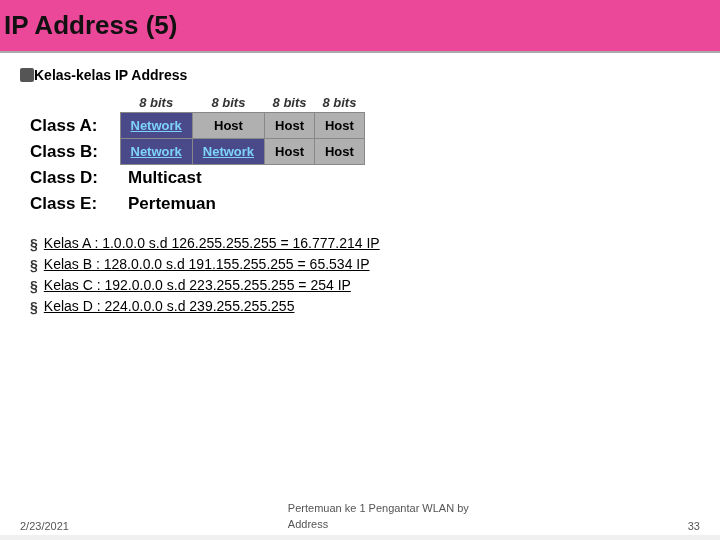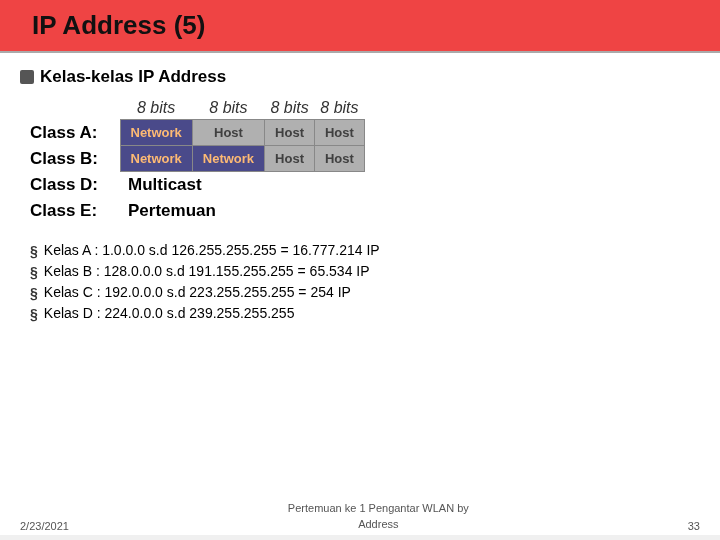--- a/index.html
+++ b/index.html
@@ -5,48 +5,47 @@
     * { margin: 0; padding: 0; box-sizing: border-box; }
     body {
       width: 720px;
       height: 540px;
       font-family: Arial, sans-serif;
       background: #f0f0f0;
       overflow: hidden;
     }
 
     .title-bar {
-      background: #ef4444;
-      padding: 10px 32px;
+      background: #ec4899;
+      padding: 10px 4px;
       border-bottom: 2px solid #aaa;
     }
 
     .title-bar h1 {
       font-size: 26px;
       font-weight: bold;
       color: #111;
     }
 
     .title-bar h1 span.paren {
       font-weight: bold;
     }
 
     .main-content {
       padding: 14px 20px 10px 20px;
       background: #fff;
       height: calc(540px - 58px);
     }
 
     .section-heading {
-      font-size: 17px;
+      font-size: 14px;
       font-weight: bold;
       margin-bottom: 12px;
       display: flex;
       align-items: center;
-      gap: 6px;
     }
 
     .section-heading .bullet {
       display: inline-block;
       width: 14px;
       height: 14px;
       background: #555;
       border-radius: 2px;
       flex-shrink: 0;
     }
@@ -57,54 +56,56 @@
       margin-bottom: 18px;
     }
 
     .ip-table {
       border-collapse: collapse;
       font-size: 14px;
     }
 
     .bits-row td {
       text-align: center;
-      font-size: 16px;
+      font-size: 13px;
       color: #333;
       padding: 0 0 2px 0;
       font-style: italic;
+      font-weight: bold;
     }
 
     .bits-row td:first-child {
       text-align: left;
       width: 90px;
     }
 
     .ip-table td.label-cell {
       font-size: 17px;
       font-weight: bold;
       padding-right: 10px;
       padding-top: 3px;
       padding-bottom: 3px;
       vertical-align: middle;
       white-space: nowrap;
     }
 
     .cell-network {
       background: #4a4a8a;
-      color: #fdba74;
+      color: #7dd3fc;
       text-align: center;
       border: 1px solid #888;
       padding: 3px 10px;
       font-size: 13px;
       font-weight: bold;
+      text-decoration: underline;
     }
 
     .cell-host {
       background: #b0b0b0;
-      color: #404040;
+      color: #000000;
       text-align: center;
       border: 1px solid #888;
       padding: 3px 10px;
       font-size: 13px;
       font-weight: bold;
     }
 
     .cell-text {
       font-size: 17px;
       font-weight: bold;
@@ -115,20 +116,21 @@
 
     
     .range-section {
       margin-top: 6px;
     }
 
     .range-list {
       list-style: none;
       margin-left: 10px;
       margin-top: 4px;
+      text-decoration: underline;
     }
 
     .range-list li {
       font-size: 14px;
       margin-bottom: 4px;
       display: flex;
       align-items: flex-start;
       gap: 6px;
     }
 
@@ -146,21 +148,21 @@
       right: 0;
       display: flex;
       justify-content: space-between;
       align-items: flex-end;
       padding: 0 20px;
       font-size: 11px;
       color: #555;
     }
 
     .footer-right {
-      text-align: center;
+      text-align: left;
       line-height: 1.4;
     }
   </style>
 </head>
 <body>
 
 <div class="title-bar">
   <h1>
     <span>IP Address</span>
     <span class="paren">(5)</span>

